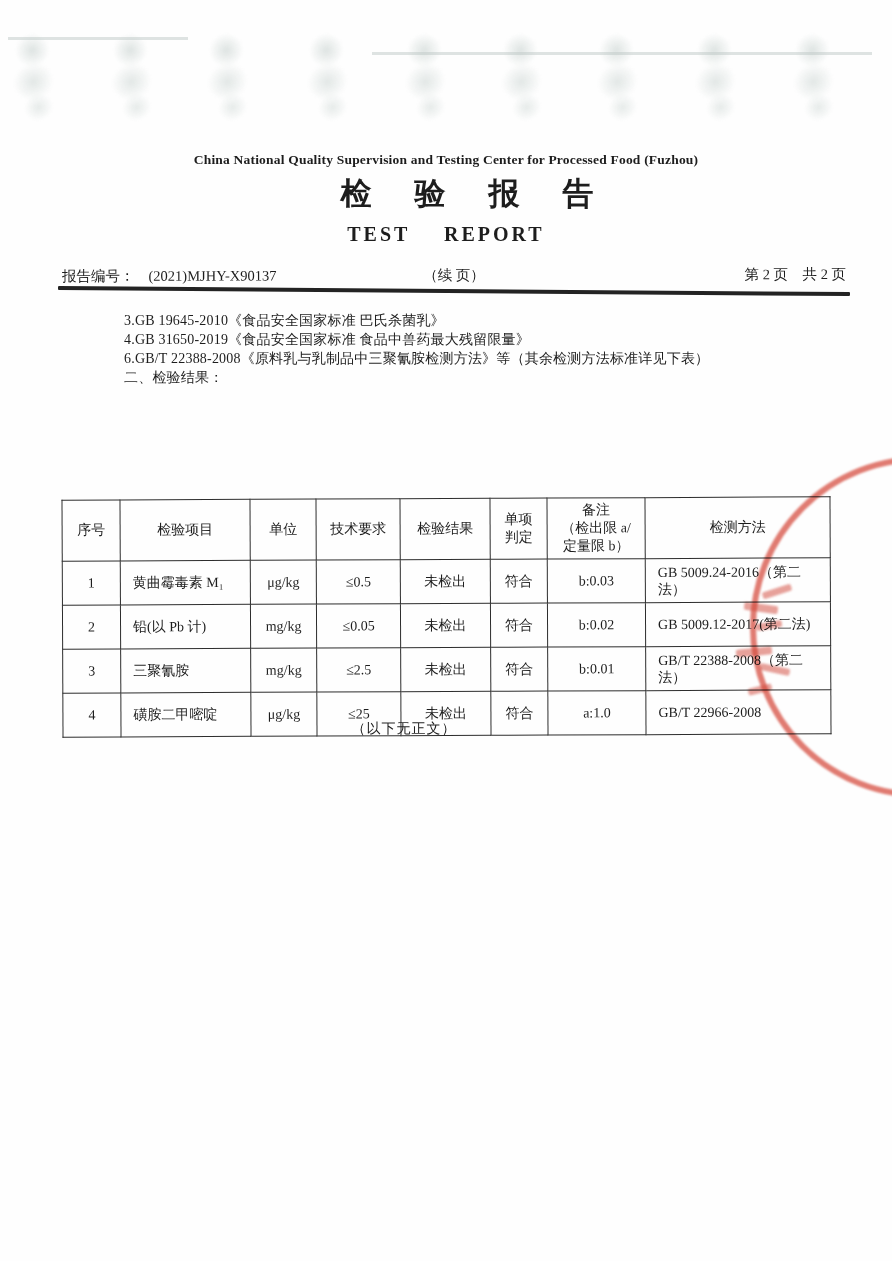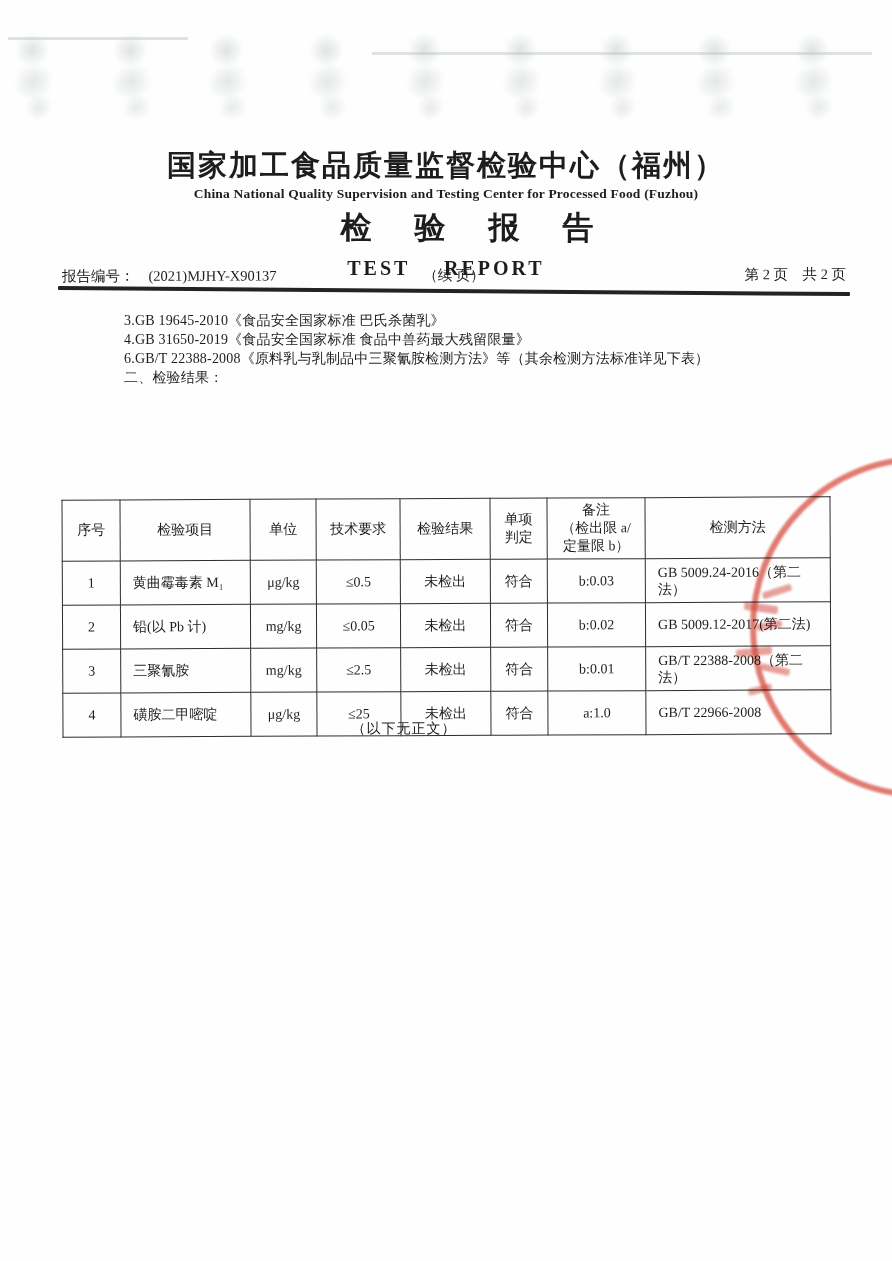--- a/index.html
+++ b/index.html
@@ -77,21 +77,20 @@
   <div class="smudge" style="left:300px"></div>
   <div class="smudge" style="left:398px"></div>
   <div class="smudge" style="left:494px"></div>
   <div class="smudge" style="left:590px"></div>
   <div class="smudge" style="left:688px"></div>
   <div class="smudge" style="left:786px"></div>
   <div class="streak" style="left:8px;top:37px;width:180px;height:3px"></div>
   <div class="streak" style="left:372px;top:52px;width:500px;height:3px"></div>
 
   <div class="header">
-    <div class="org-cn">国家加工食品质量监督检验中心（福州）</div>
     <div class="org-en">China National Quality Supervision and Testing Center for Processed Food (Fuzhou)</div>
     <div class="title-cn">检　验　报　告</div>
     <div class="title-en">TEST REPORT</div>
   </div>
 
   <div class="meta-row">
     <div class="meta-left">
       <span>报告编号：</span><span>(2021)MJHY-X90137</span>
     </div>
     <div class="meta-center">（续 页）</div>

